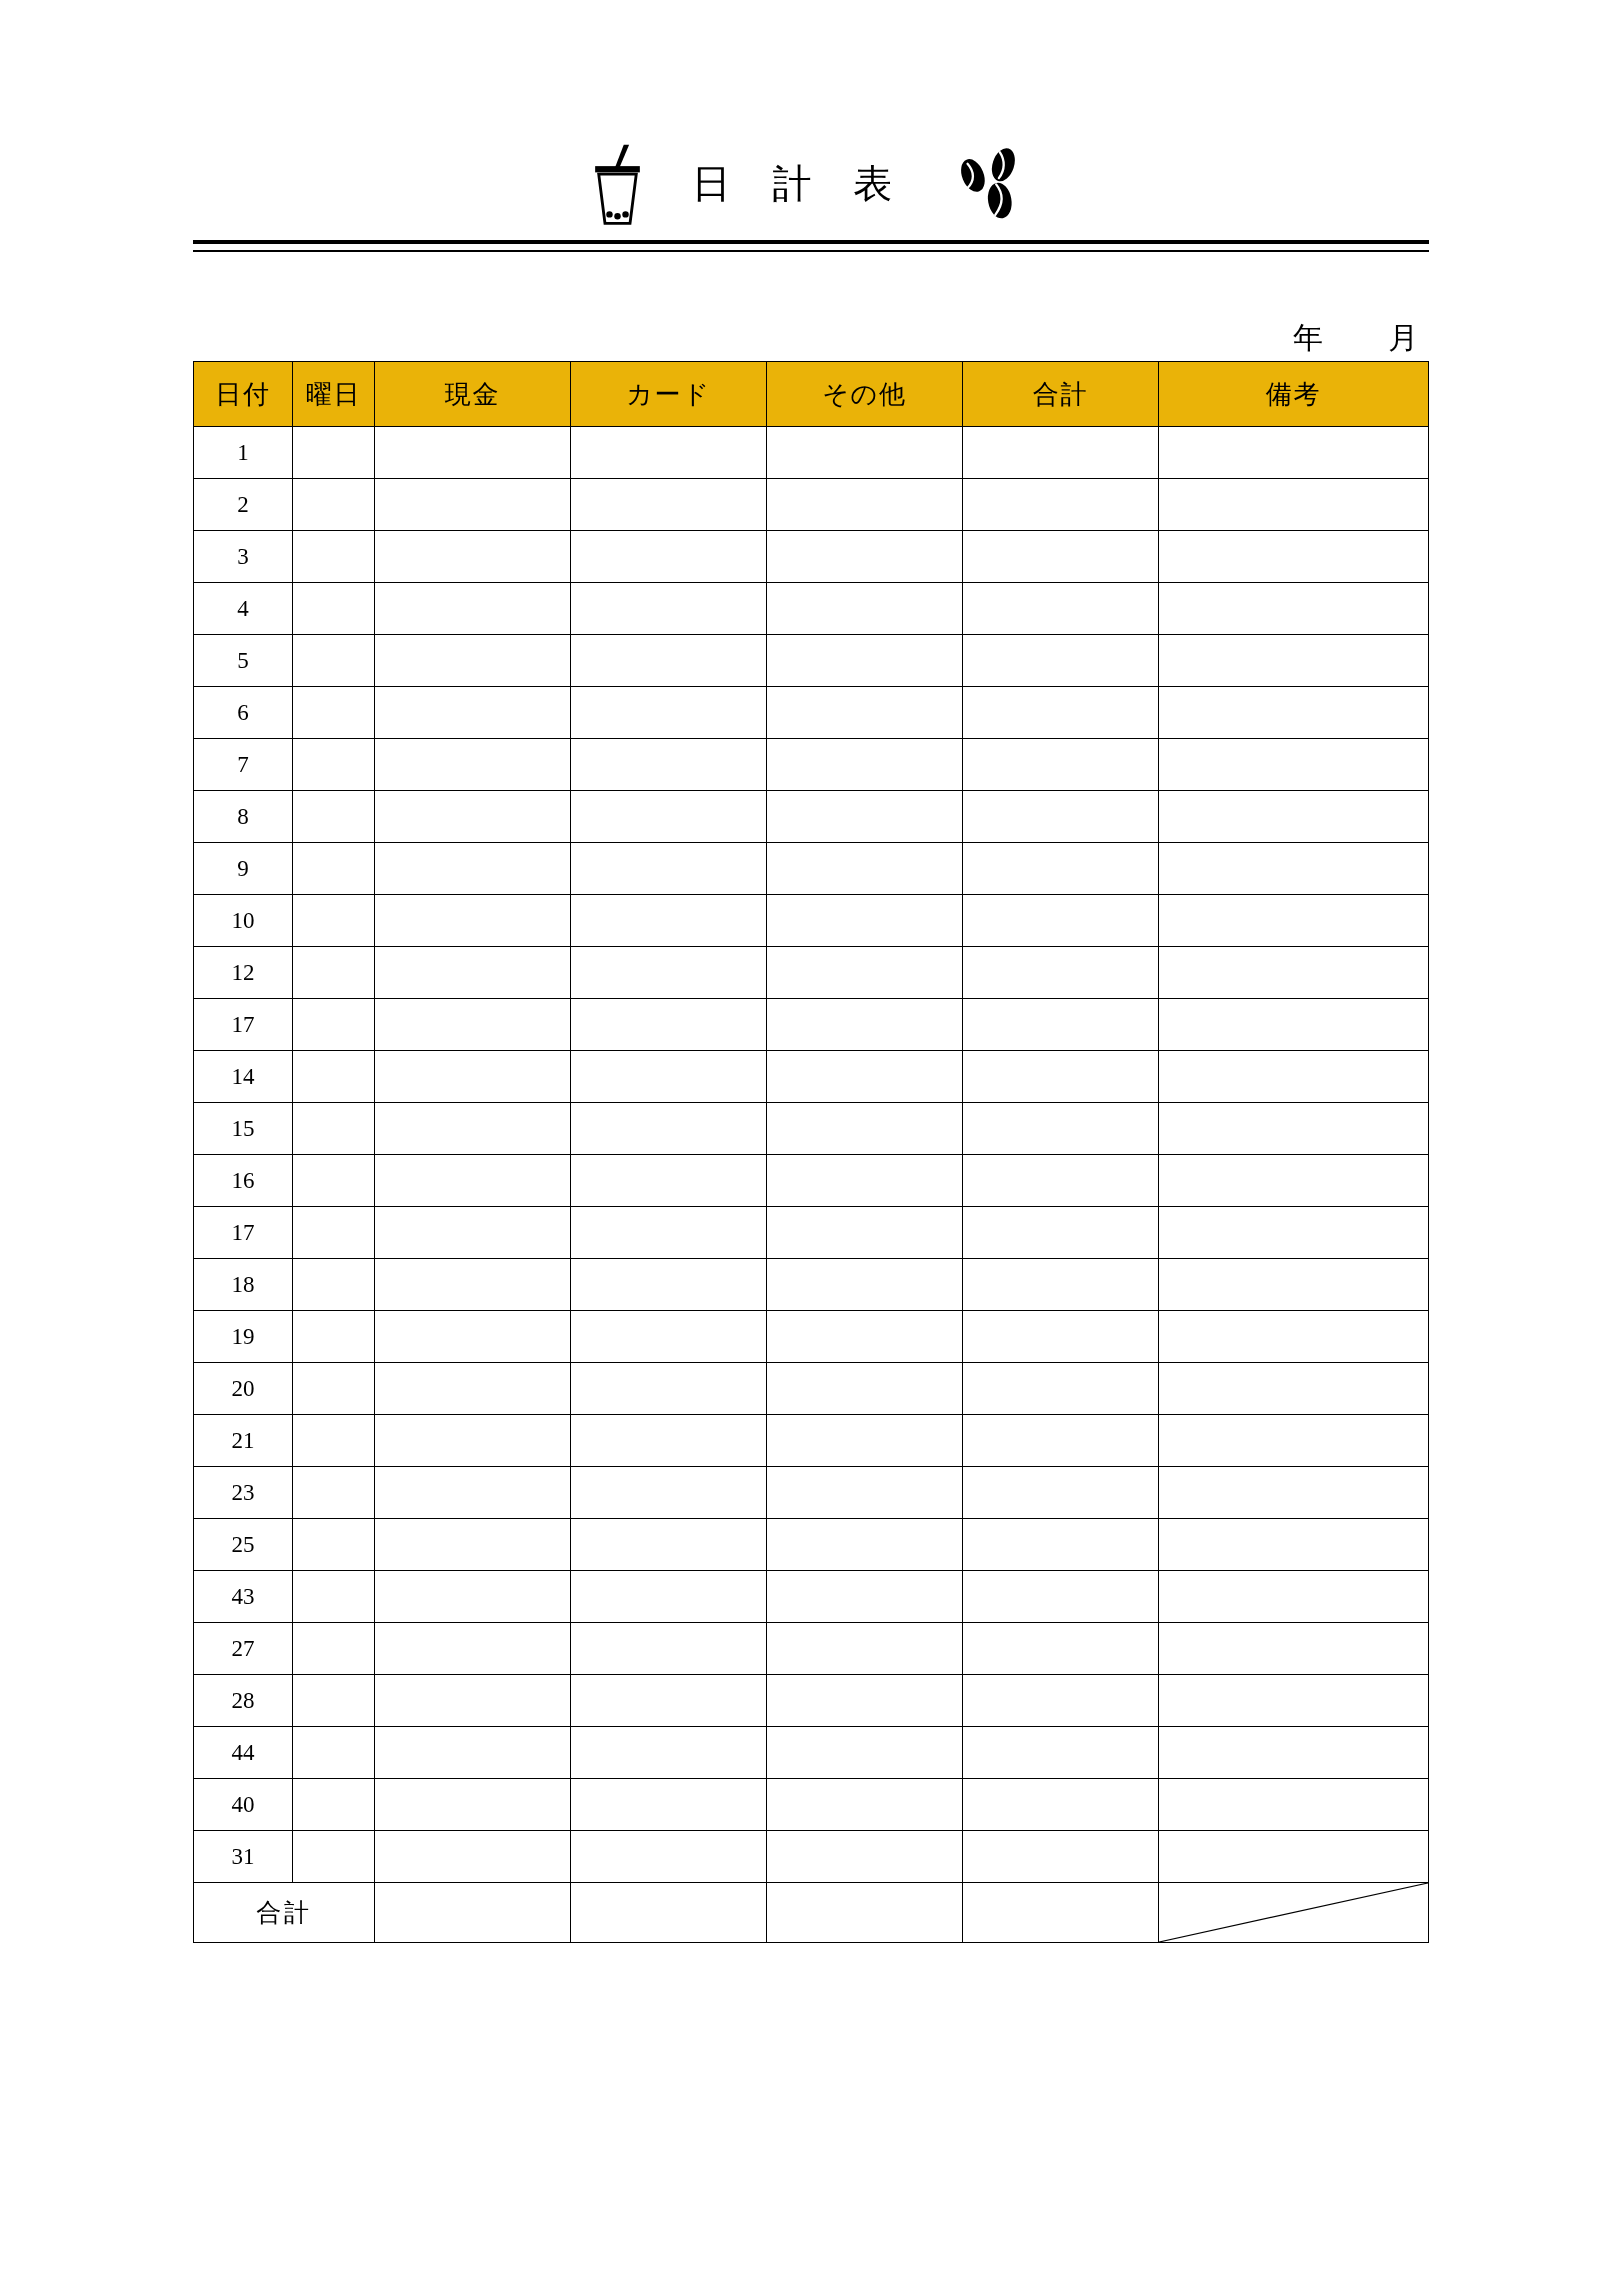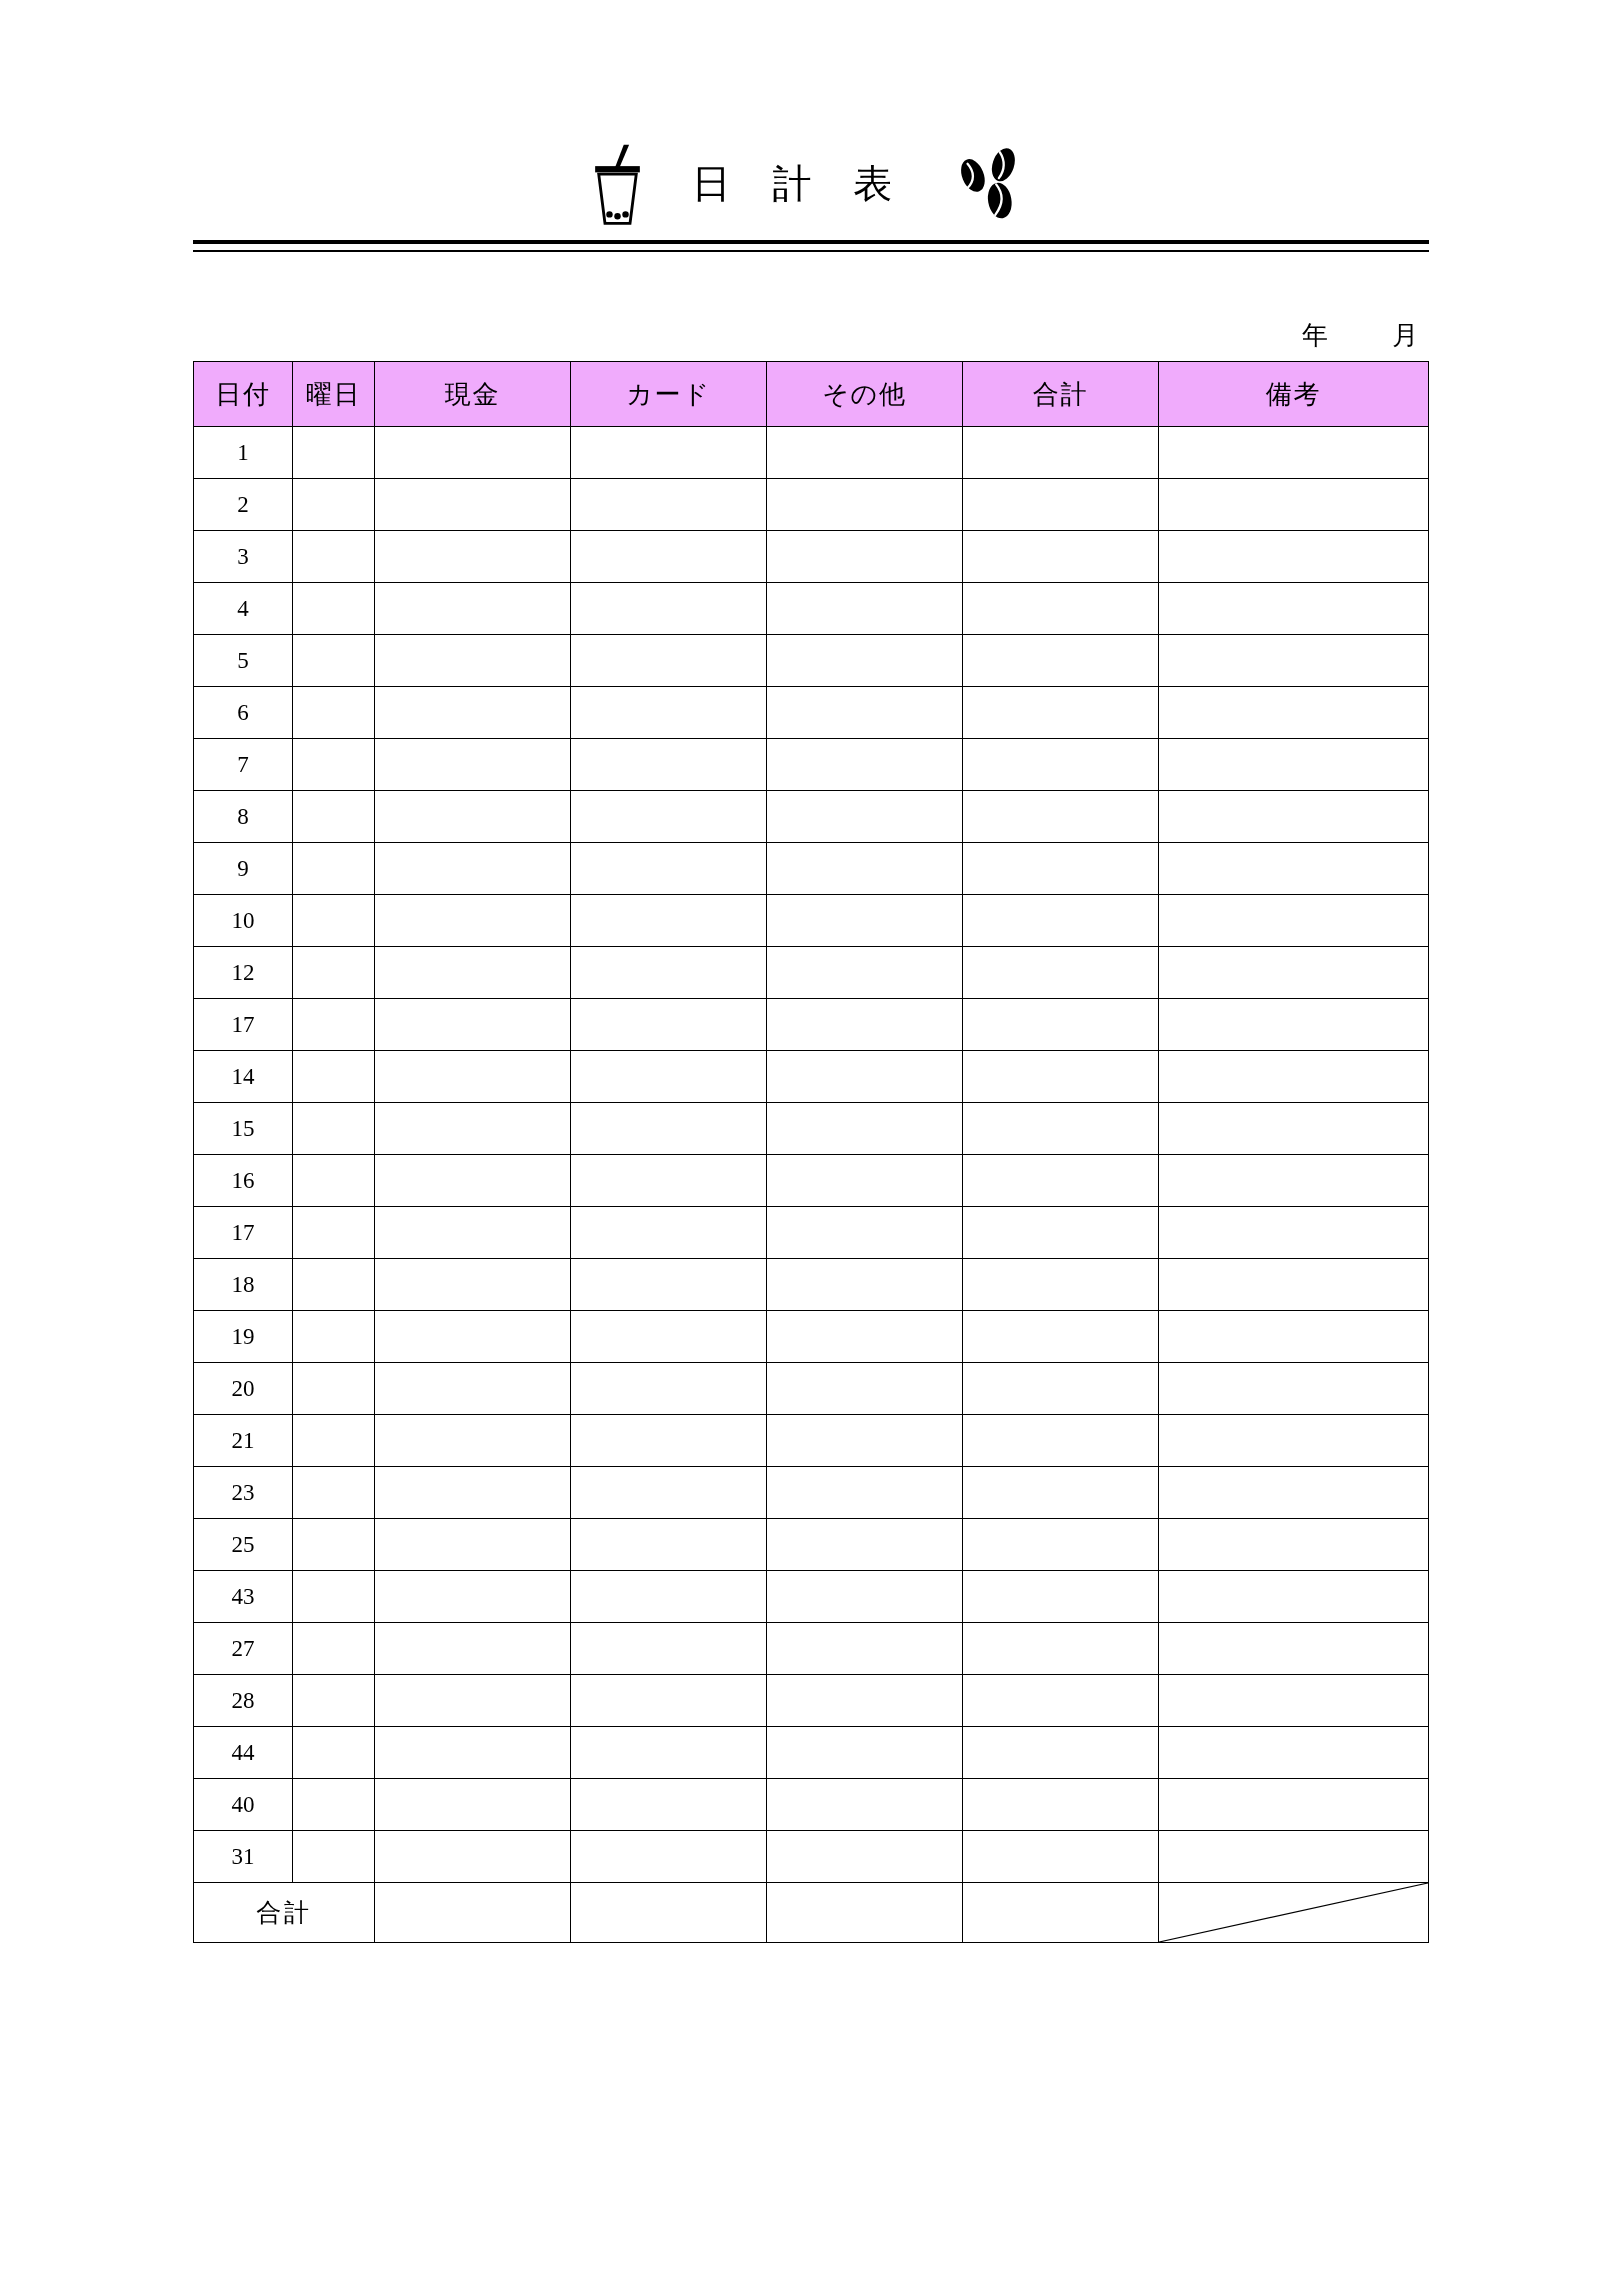--- a/index.html
+++ b/index.html
@@ -78,21 +78,21 @@
     background: #000;
   }
 
   
   .yearmonth {
     position: absolute;
     top: 318px;
     left: 0;
     width: 1420px;
     text-align: right;
-    font-size: 26px;
+    font-size: 30px;
     font-family: "Liberation Serif", serif;
     letter-spacing: 1.8px;
   }
   .yearmonth span { margin-left: 54px; }
 
   
   .table-wrap {
     position: absolute;
     top: 361px;
     left: 193px;
@@ -105,21 +105,21 @@
   }
   table.sheet th, table.sheet td {
     border: 1.3px solid #000;
     padding: 0;
     text-align: center;
     vertical-align: middle;
     font-family: "Liberation Serif", serif;
     font-weight: normal;
   }
   table.sheet thead th {
-    background: #f0abfc;
+    background: #eab308;
     height: 64px;
     font-size: 26px;
     letter-spacing: 1.8px;
   }
   table.sheet tbody td {
     height: 51px;
     font-size: 23px;
     background: #ffffff;
   }
   td.daynum { font-size: 24px; }

